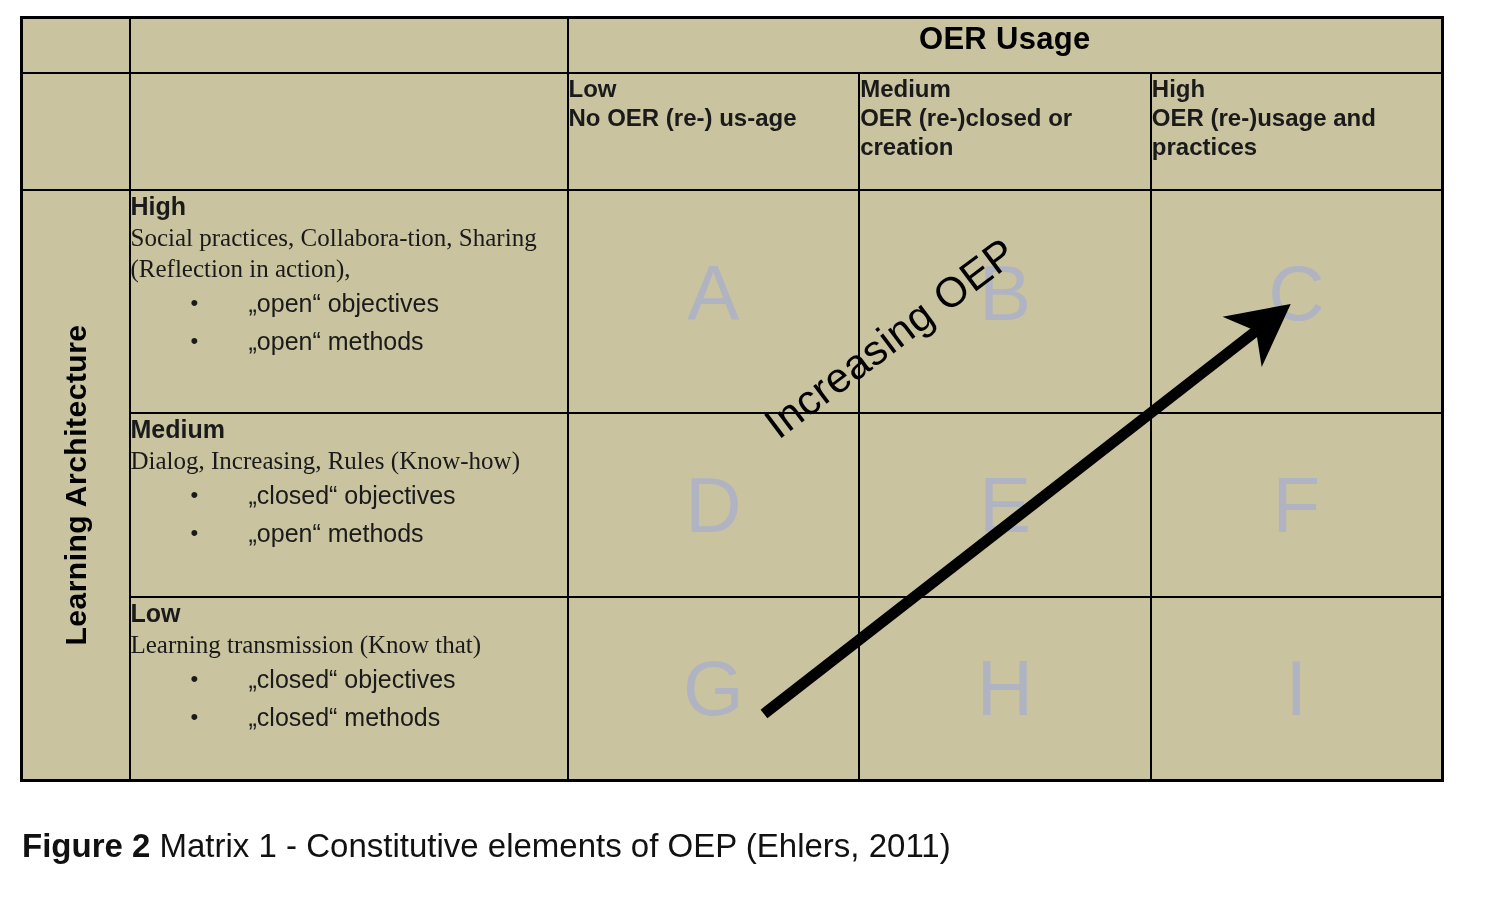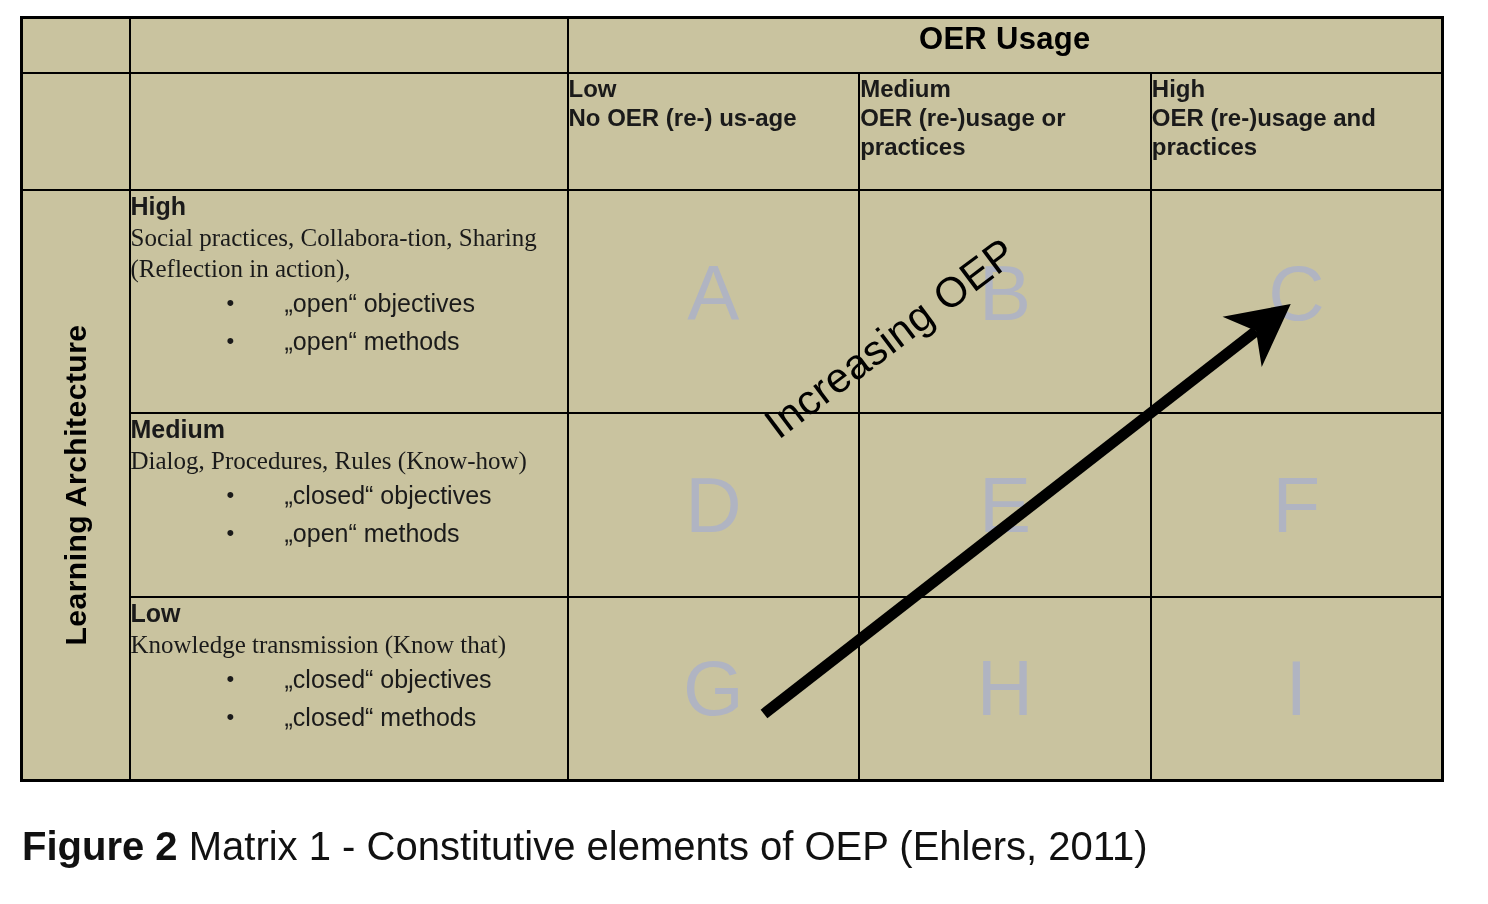--- a/index.html
+++ b/index.html
@@ -112,21 +112,20 @@
   }
   .rowdesc ul {
     list-style: none;
     margin: 0;
     padding: 0;
   }
   .rowdesc ul li {
     position: relative;
     padding-left: 118px;
     line-height: 38px;
-    margin-left: 36px;
   }
   .rowdesc ul li::before {
     content: "\2022";
     position: absolute;
     left: 60px;
     top: 0;
     font-size: 22px;
   }
 
   
@@ -169,21 +168,21 @@
     color: #000;
     white-space: nowrap;
     letter-spacing: 0.5px;
   }
 
   
   #caption {
     position: absolute;
     left: 22px;
     top: 824px;
-    font-size: 40px;
+    font-size: 33px;
     line-height: 44px;
     color: #111;
     white-space: nowrap;
   }
   #caption .cap-bold { font-weight: bold; }
   #caption .cap-rest { font-weight: normal; }
 </style>
 </head>
 <body>
 
@@ -202,21 +201,21 @@
       <td class="hdr-blank col-axis"></td>
       <td class="hdr-blank col-rowdesc"></td>
 
       <td class="col-head col-cell">
         <span class="ch-title">Low</span>
         <span class="ch-desc">No OER (re-) us-age</span>
       </td>
 
       <td class="col-head col-cell">
         <span class="ch-title">Medium</span>
-        <span class="ch-desc">OER (re-)usage  or practices</span>
+        <span class="ch-desc">OER (re-)closed  or creation</span>
       </td>
 
       <td class="col-head col-cell-last">
         <span class="ch-title">High</span>
         <span class="ch-desc">OER (re-)usage and practices</span>
       </td>
     </tr>
 
     <tr class="r1">
       <td class="axis-cell col-axis" rowspan="3">
@@ -239,42 +238,42 @@
         <span class="letter">B</span>
       </td>
       <td class="lettercell col-cell-last">
         <span class="letter">C</span>
       </td>
     </tr>
 
     <tr class="r2">
       <td class="rowdesc col-rowdesc">
         <span class="rd-title">Medium</span>
-        <span class="rd-desc">Dialog, Procedures, Rules (Know-how)</span>
+        <span class="rd-desc">Dialog, Increasing, Rules (Know-how)</span>
         <ul>
           <li>„closed“ objectives</li>
           <li>„open“ methods</li>
         </ul>
       </td>
 
       <td class="lettercell col-cell">
         <span class="letter">D</span>
       </td>
       <td class="lettercell col-cell">
         <span class="letter">E</span>
       </td>
       <td class="lettercell col-cell-last">
         <span class="letter">F</span>
       </td>
     </tr>
 
     <tr class="r3">
       <td class="rowdesc col-rowdesc">
         <span class="rd-title">Low</span>
-        <span class="rd-desc">Knowledge transmission (Know that)</span>
+        <span class="rd-desc">Learning transmission (Know that)</span>
         <ul>
           <li>„closed“ objectives</li>
           <li>„closed“ methods</li>
         </ul>
       </td>
 
       <td class="lettercell col-cell">
         <span class="letter">G</span>
       </td>
       <td class="lettercell col-cell">

